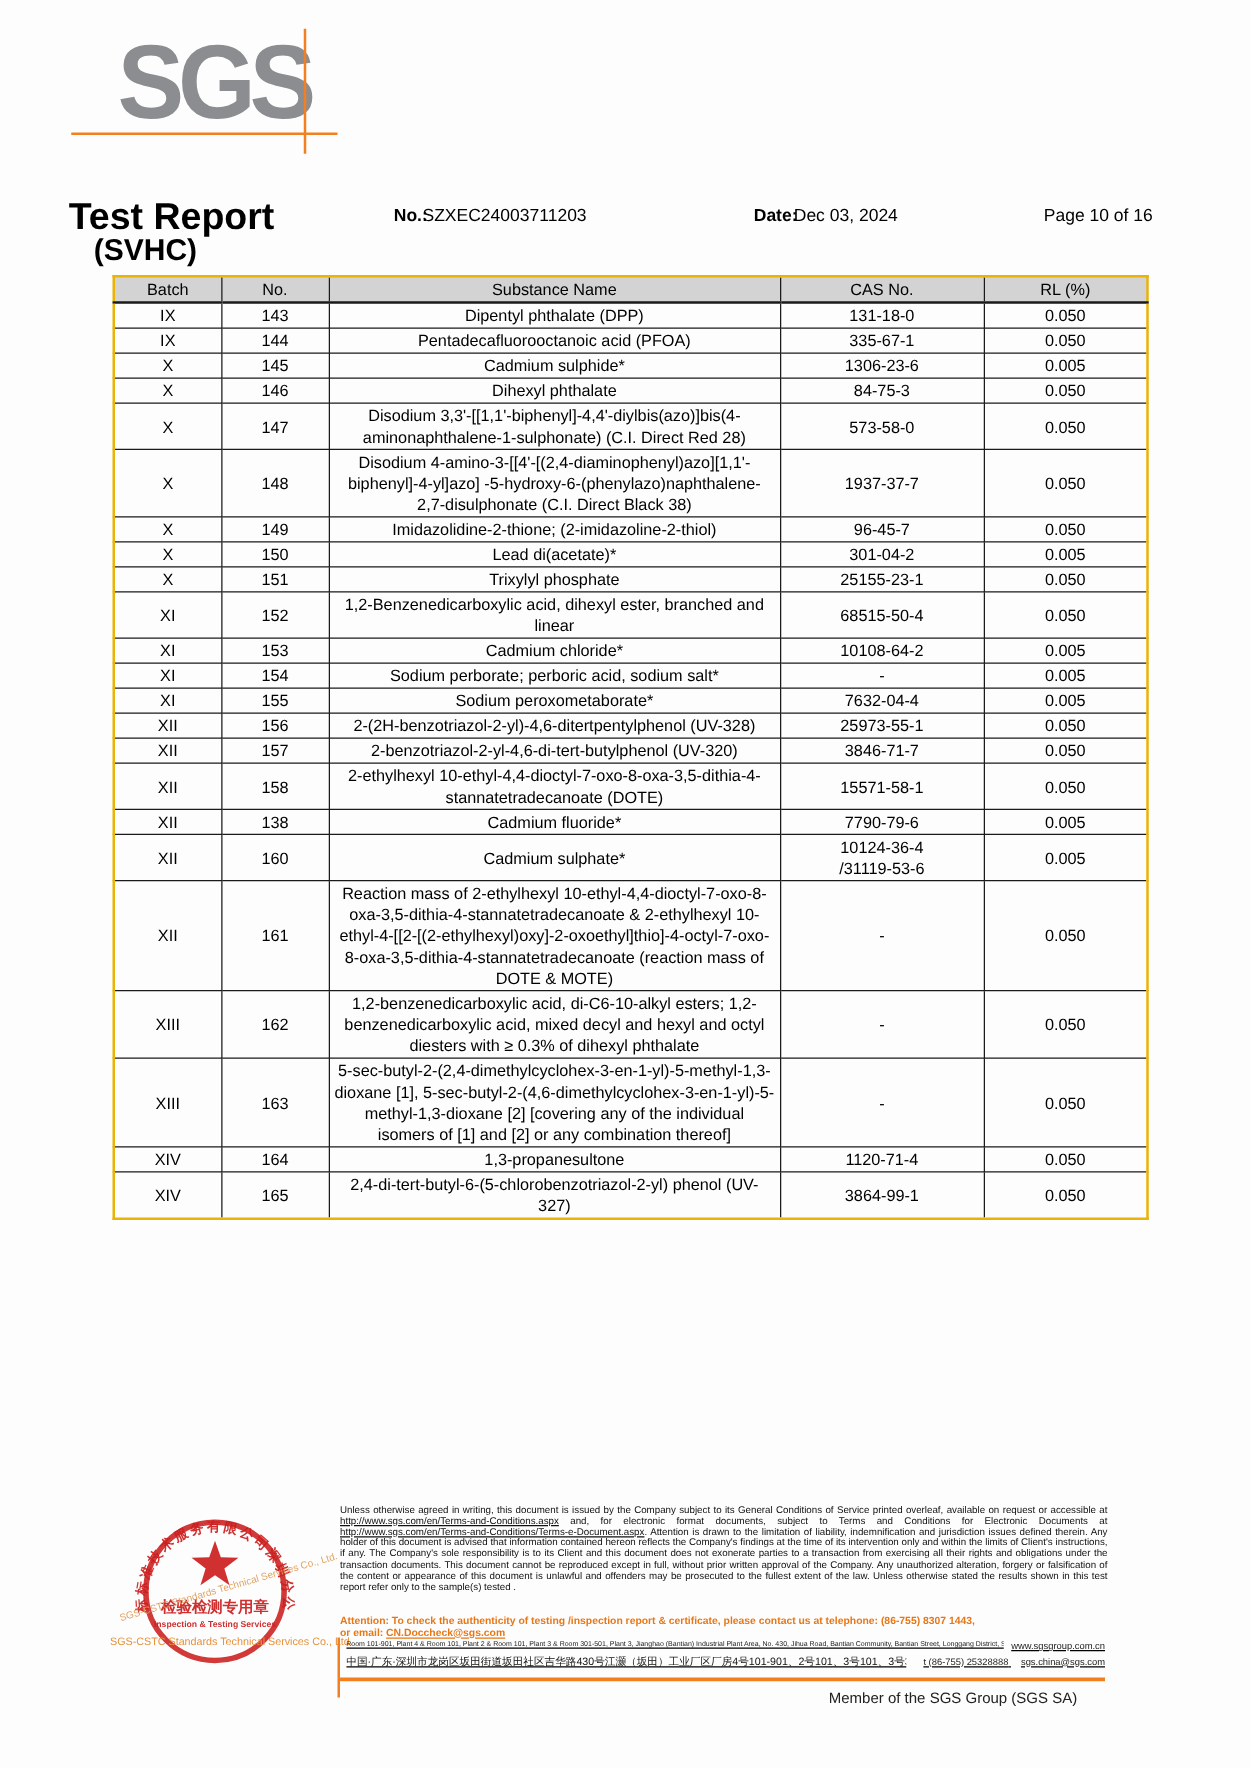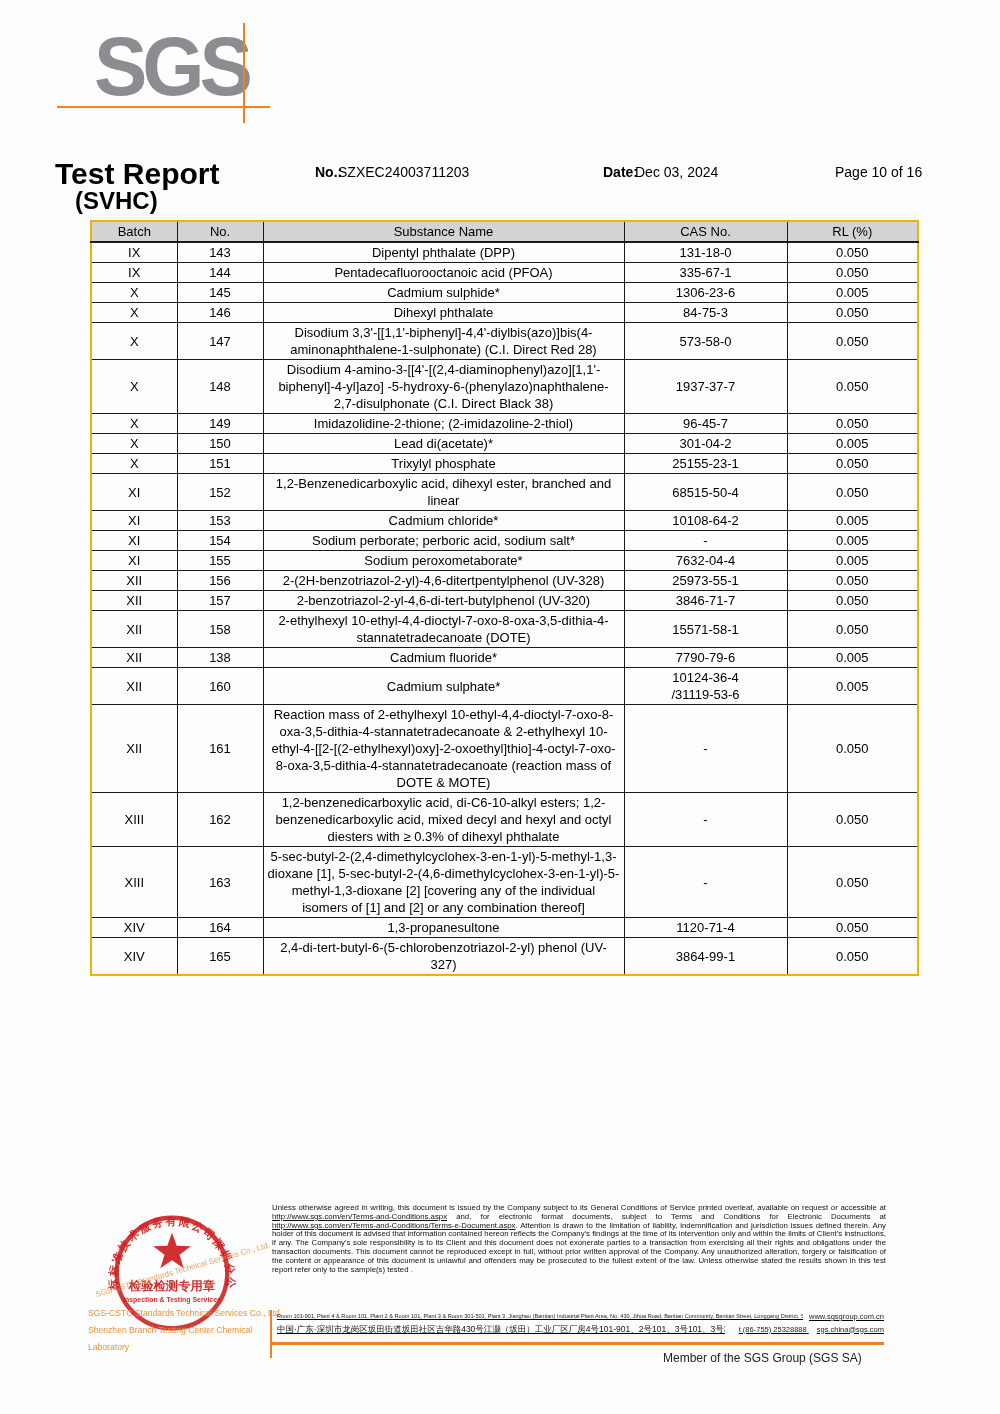--- a/index.html
+++ b/index.html
@@ -303,25 +303,28 @@
     </text>
     <text x="80" y="95" font-size="12.5" font-weight="bold" fill="#cc1e1e" opacity="0.92" text-anchor="middle">检验检测专用章</text>
     <text x="80" y="107" font-size="7" font-weight="bold" fill="#cc1e1e" opacity="0.92" text-anchor="middle">Inspection &amp; Testing Services</text>
   </svg>
 
   <div class="stamp-company-diag">
     <div>SGS-CSTC Standards Technical Services Co., Ltd.</div>
   </div>
   <div class="stamp-company">
     <div>SGS-CSTC Standards Technical Services Co., Ltd.</div>
-    <div>Shenzhen Branch Testing Center Chemical Laboratory</div>
   </div>
 
   <div class="legal"><span>Unless otherwise agreed in writing, this document is issued by the Company subject to its General Conditions of Service printed overleaf, available on request or accessible at </span><span class="legal-link">http://www.sgs.com/en/Terms-and-Conditions.aspx</span><span> and, for electronic format documents, subject to Terms and Conditions for Electronic Documents at </span><span class="legal-link">http://www.sgs.com/en/Terms-and-Conditions/Terms-e-Document.aspx</span><span>. Attention is drawn to the limitation of liability, indemnification and jurisdiction issues defined therein. Any holder of this document is advised that information contained hereon reflects the Company's findings at the time of its intervention only and within the limits of Client's instructions, if any. The Company's sole responsibility is to its Client and this document does not exonerate parties to a transaction from exercising all their rights and obligations under the transaction documents. This document cannot be reproduced except in full, without prior written approval of the Company. Any unauthorized alteration, forgery or falsification of the content or appearance of this document is unlawful and offenders may be prosecuted to the fullest extent of the law. Unless otherwise stated the results shown in this test report refer only to the sample(s) tested .</span></div>
 
+  <div class="attention">
+    <span>Attention: To check the authenticity of testing /inspection report &amp; certificate, please contact us at telephone: (86-755) 8307 1443,</span><br>
+    <span>or email: </span><span class="attention-email">CN.Doccheck@sgs.com</span>
+  </div>
 
   <div class="footer-vline"></div>
   <div class="address-block">
     <div class="address-row">
       <div class="address-en">Room 101-901, Plant 4 &amp; Room 101, Plant 2 &amp; Room 101, Plant 3 &amp; Room 301-501, Plant 3, Jianghao (Bantian) Industrial Plant Area, No. 430, Jihua Road, Bantian Community, Bantian Street, Longgang District, Shenzhen, Guangdong, China 518129</div>
       <div class="address-right">www.sgsgroup.com.cn</div>
     </div>
     <div class="address-row">
       <div class="address-cn">中国·广东·深圳市龙岗区坂田街道坂田社区吉华路430号江灏（坂田）工业厂区厂房4号101-901、2号101、3号101、3号301-501 邮编:518129</div>
       <div class="address-right phone-email">

